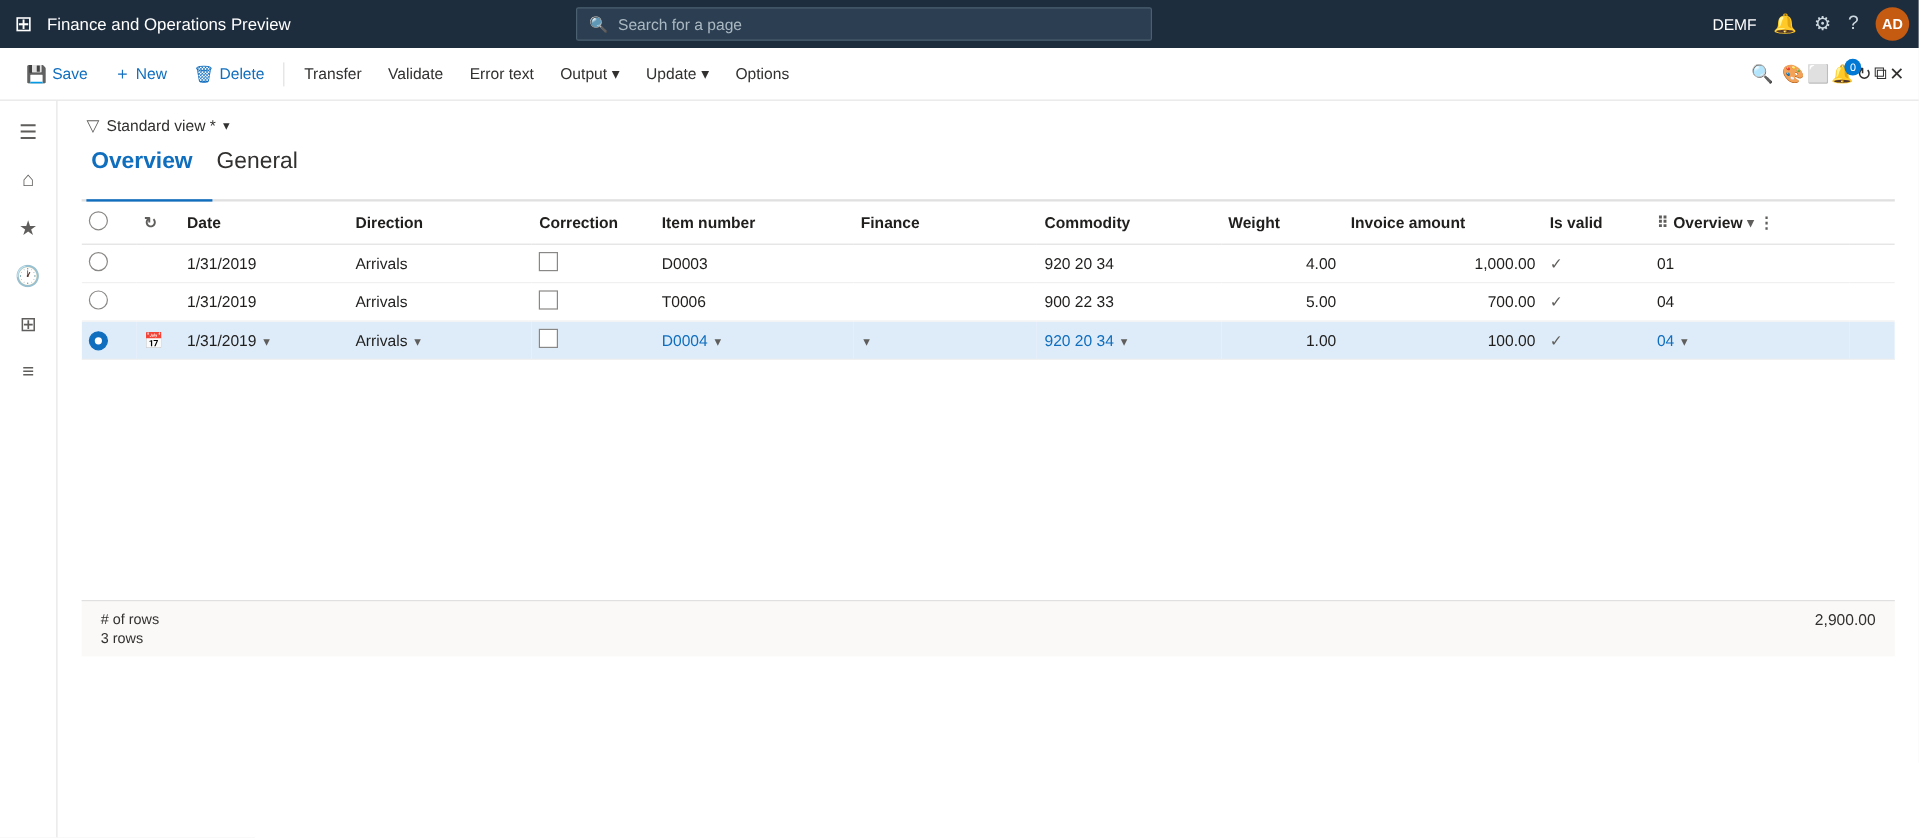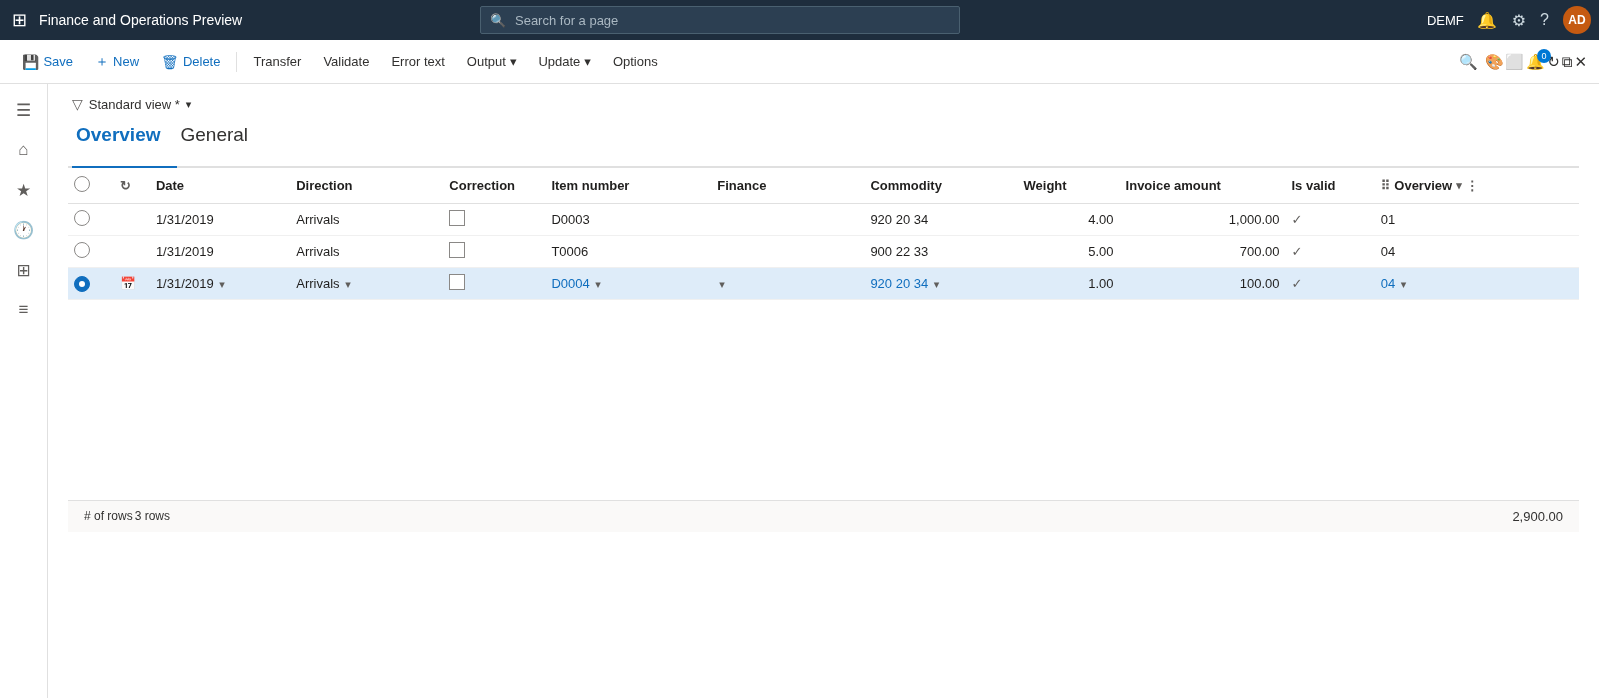--- a/index.html
+++ b/index.html
@@ -219,21 +219,21 @@
       padding: 8px 16px;
       background: #faf9f8;
       display: flex;
       align-items: flex-start;
       justify-content: space-between;
       font-size: 12px;
       color: #323130;
       position: sticky;
       bottom: 0;
     }
-    .footer-left { display: flex; flex-direction: row; gap: 2px; }
+    .footer-left { display: flex; flex-direction: column; gap: 2px; }
     .footer-right { font-size: 13px; font-weight: 500; }
 
     
     .col-select { width: 36px; }
     .col-refresh { width: 28px; }
     .col-date { width: 110px; }
     .col-direction { width: 120px; }
     .col-correction { width: 80px; margin-left: 41px; }
     .col-item-number { width: 130px; }
     .col-category { width: 120px; }

